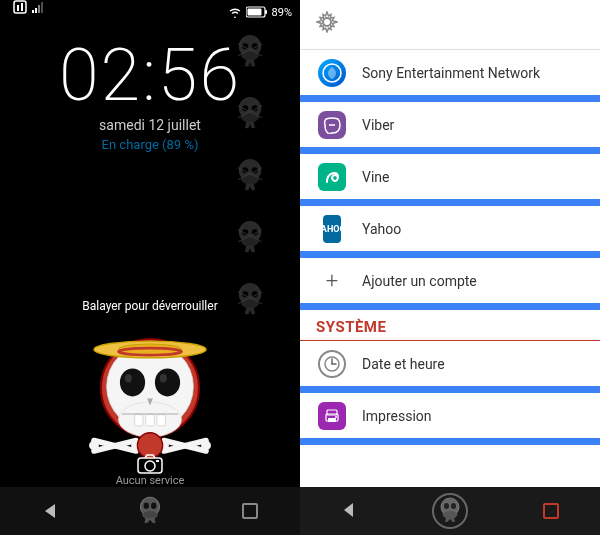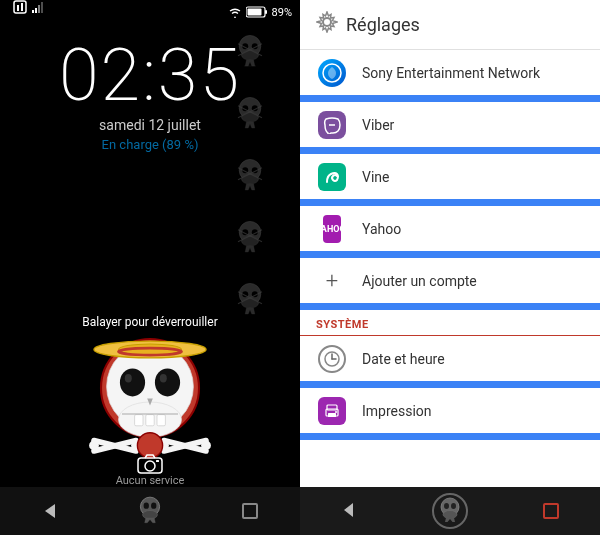--- a/index.html
+++ b/index.html
@@ -224,33 +224,33 @@
       color: white;
       font-size: 14px;
       font-weight: bold;
     }
 
     
     .yahoo-icon {
       width: 18px;
       height: 28px;
       border-radius: 4px;
-      background: #a21caf;
+      background: #0369a1;
       display: flex;
       align-items: center;
       justify-content: center;
       color: white;
       font-size: 9px;
       font-weight: bold;
       text-transform: uppercase;
     }
 
     .section-header {
       padding: 8px 16px 4px;
-      font-size: 11px;
+      font-size: 15px;
       color: #c0392b;
       font-weight: bold;
       letter-spacing: 0.5px;
       border-bottom: 1px solid #c0392b;
       margin-bottom: 0;
     }
 
     .add-icon {
       color: #555;
       font-size: 22px;
@@ -417,27 +417,27 @@
       <circle cx="30" cy="22" r="18" fill="#555" stroke="#777" stroke-width="1"></circle>
       <ellipse cx="30" cy="37" rx="14" ry="8" fill="#444" stroke="#666" stroke-width="1"></ellipse>
       <circle cx="22" cy="22" r="5" fill="#000"></circle>
       <circle cx="38" cy="22" r="5" fill="#000"></circle>
       <path d="M24 45 L22 55 L27 55 L30 48 L33 55 L38 55 L36 45Z" fill="#555" stroke="#666" stroke-width="0.5"></path>
       <path d="M10 18 L50 38 M50 18 L10 38" stroke="#777" stroke-width="2" opacity="0.7"></path>
     </svg>
   </div>
 
   <div class="time-display">
-    <div class="time-large">02:35</div>
+    <div class="time-large">02:56</div>
     <div class="date-text">samedi 12 juillet</div>
     <div class="battery-text">En charge (89 %)</div>
   </div>
 
   <div class="skull-art-container">
-    <div style="color:#fff;font-size:12px;text-align:center;margin-bottom:0;padding:3px 8px;background:rgba(0,0,0,0.4);border-radius:4px;">Balayer pour déverrouiller</div>
+    <div style="color:#fff;font-size:12px;text-align:center;margin-bottom:16px;padding:3px 8px;background:rgba(0,0,0,0.4);border-radius:4px;">Balayer pour déverrouiller</div>
 
     <svg class="skull-svg" viewBox="0 0 200 200">
 
       <circle cx="100" cy="80" r="70" fill="#c0392b" stroke="#8b0000" stroke-width="3"></circle>
 
       <circle cx="100" cy="78" r="62" fill="#f5f5f5" stroke="#ddd" stroke-width="1"></circle>
 
       <ellipse cx="100" cy="125" rx="45" ry="25" fill="#f5f5f5" stroke="#ddd" stroke-width="1"></ellipse>
 
       <ellipse cx="75" cy="72" rx="18" ry="20" fill="#111"></ellipse>
@@ -506,21 +506,20 @@
 
 <div class="settings-panel">
 
   <div class="settings-header">
     <span class="settings-icon">
       <svg width="22" height="22" viewBox="0 0 22 22">
         <circle cx="11" cy="11" r="4" fill="none" stroke="#888" stroke-width="2"></circle>
         <path d="M11 1 L12.5 5 L15 3.5 L14.5 7 L18 6.5 L16.5 9.5 L21 11 L16.5 12.5 L18 15.5 L14.5 15 L15 18.5 L12.5 17 L11 21 L9.5 17 L7 18.5 L7.5 15 L4 15.5 L5.5 12.5 L1 11 L5.5 9.5 L4 6.5 L7.5 7 L7 3.5 L9.5 5Z" fill="none" stroke="#888" stroke-width="1.5"></path>
       </svg>
     </span>
-    <span class="settings-title">Réglages</span>
   </div>
 
   <div class="settings-list">
 
     <div class="settings-item">
       <div class="item-icon">
         <div class="sony-icon">
           <svg width="20" height="20" viewBox="0 0 20 20">
             <circle cx="10" cy="10" r="9" fill="none" stroke="white" stroke-width="1.5"></circle>
             <path d="M10 4 Q14 7 14 10 Q14 14 10 16 Q6 14 6 10 Q6 7 10 4Z" fill="rgba(255,255,255,0.4)"></path>

